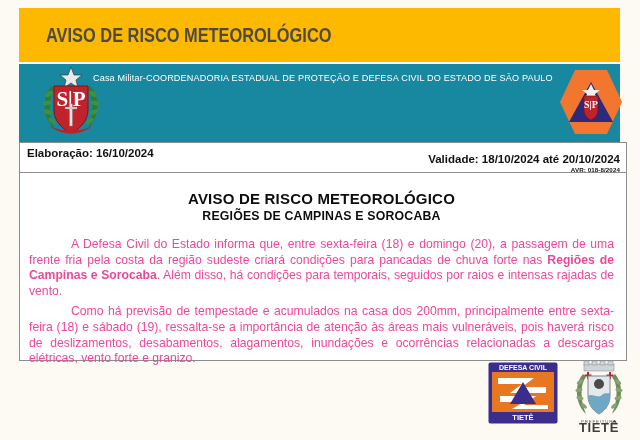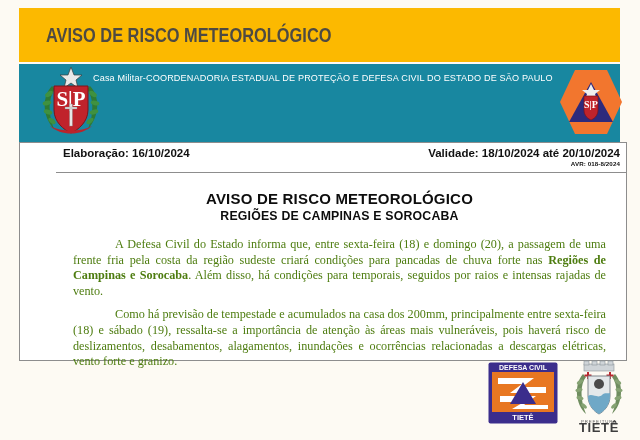--- a/index.html
+++ b/index.html
@@ -98,21 +98,20 @@
   
   .sheet {
     position: absolute;
     left: 19px;
     top: 142px;
     width: 608px;
     height: 219px;
     background: #ffffff;
     border: 1px solid #8d8d8d;
     box-sizing: border-box;
-    padding-left: 36px;
   }
 
   .meta-row {
     position: relative;
     height: 29px;
     border-bottom: 1px solid #8d8d8d;
   }
   .meta-left {
     position: absolute;
     left: 7px;
@@ -127,20 +126,21 @@
     right: 6px;
     top: 4px;
     text-align: right;
   }
   .meta-validity {
     font-size: 11.5px;
     font-weight: bold;
     color: #111111;
     white-space: nowrap;
     display: block;
+    margin-top: 6px;
   }
   .meta-avr {
     font-size: 6.2px;
     font-weight: bold;
     color: #111111;
     white-space: nowrap;
     display: block;
     margin-top: 1px;
     letter-spacing: 0.1px;
   }
@@ -161,27 +161,26 @@
     text-align: center;
     font-size: 12.3px;
     font-weight: bold;
     color: #0d0d0d;
     margin-top: 2px;
     letter-spacing: 0.2px;
   }
 
   .para {
     font-size: 12.2px;
-    color: #4d7c0f;
+    color: #ec4899;
     text-align: justify;
     text-indent: 42px;
     line-height: 15.6px;
-    margin: 8px;
+    margin: 0;
     padding: 0 2px 0 2px;
-    font-family: Liberation Serif, serif;
   }
   .para-1 { margin-top: 14px; }
   .para-2 { margin-top: 5px; }
   .para b { font-weight: bold; }
 
   
   .footer-logos {
     position: absolute;
     left: 488px;
     top: 362px;

